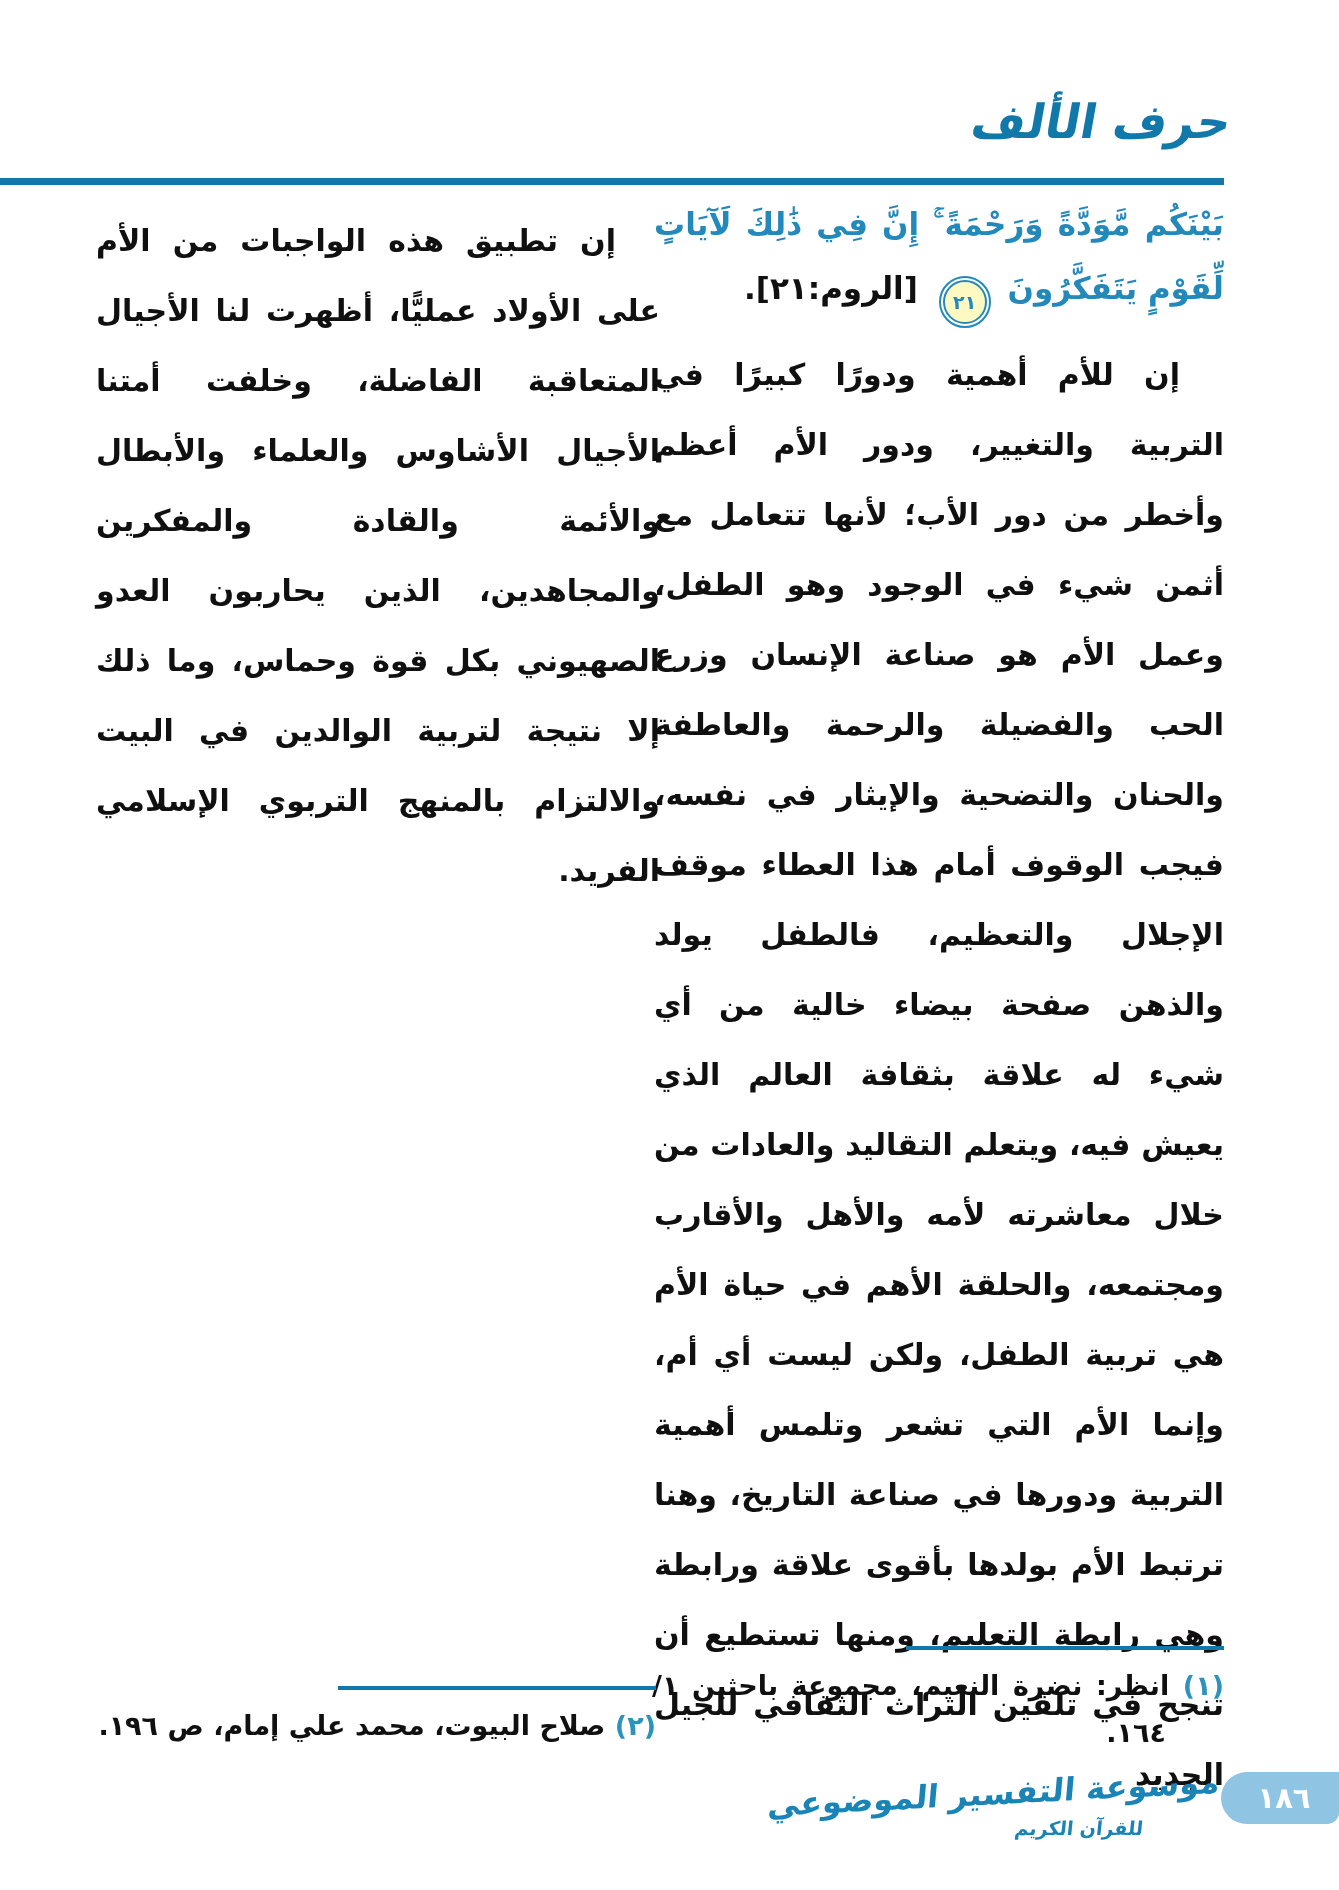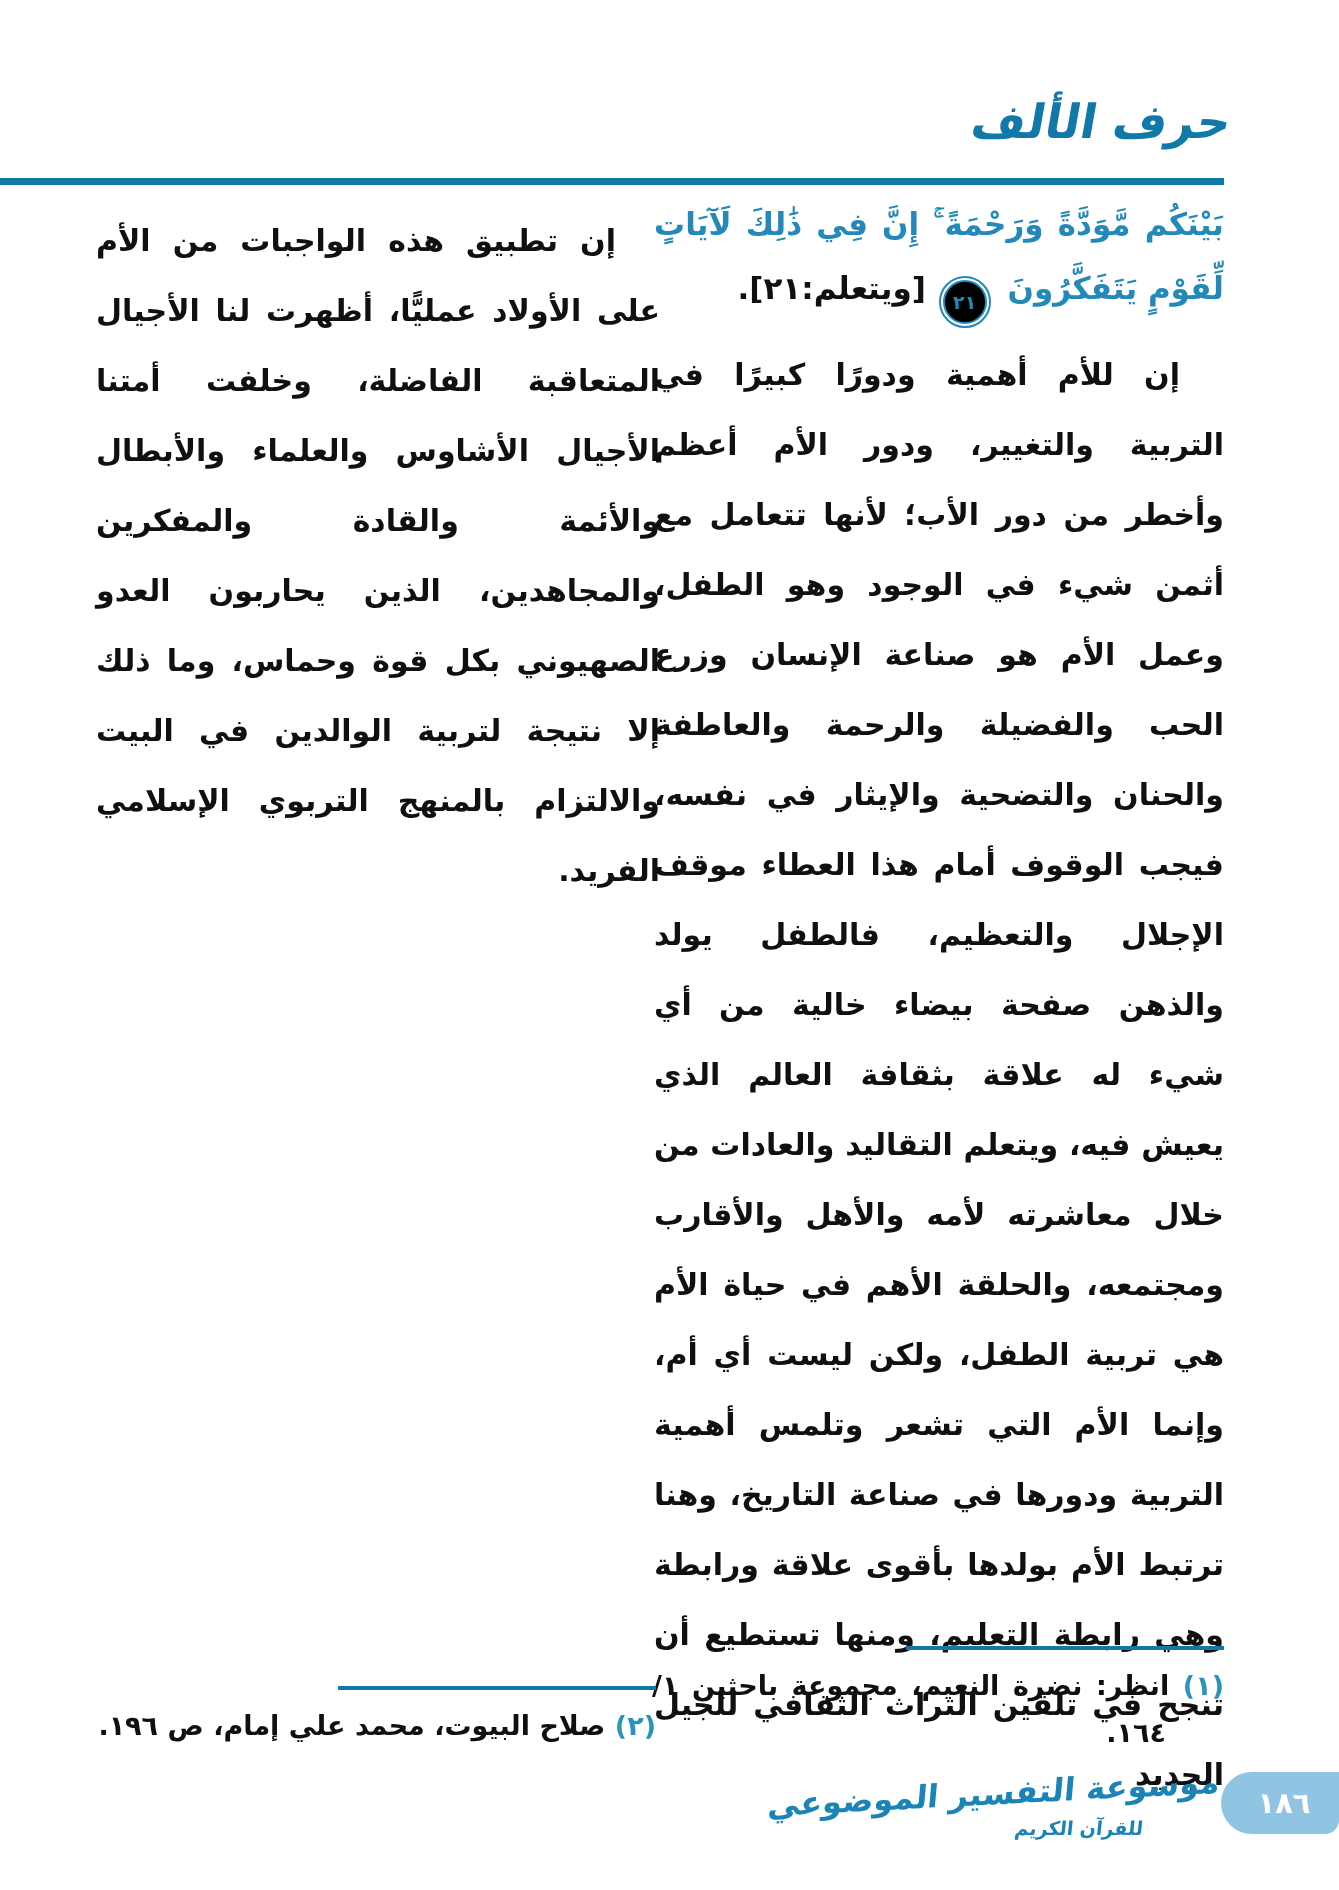--- a/index.html
+++ b/index.html
@@ -29,21 +29,21 @@
   .verse{
     font-size:31px; font-weight:bold; color:var(--verse);
     line-height:64px; text-align:justify; margin:0 0 16px 0;
   }
   .verse .citation{ color:var(--text); }
   .ayah-mark{
     display:inline-flex; align-items:center; justify-content:center;
     width:40px; height:40px; border:2px solid var(--verse);
     outline:2px solid var(--verse); outline-offset:2px;
     border-radius:50%; font-size:19px; font-weight:bold; color:var(--verse);
-    vertical-align:-10px; margin:0 10px 0 6px; background:#000000;
+    vertical-align:-10px; margin:0 10px 0 14px; background:#fef9c3;
   }
   .body-text{ margin:0; font-size:30px; line-height:70px; font-weight:bold;
     color:var(--text); text-align:justify; }
   .body-text.indent{ text-indent:44px; }
   .fn-ref{
     color:var(--fnmark); font-size:20px; font-weight:bold;
     vertical-align:super; line-height:0; margin-right:2px;
   }
   
   .fn-block-main{ position:absolute; top:1646px; right:115px; width:572px; }
@@ -61,40 +61,40 @@
   }
   .logo-line1{
     font-size:32px; font-weight:bold; line-height:58px;
     transform:skewX(-8deg) rotate(-3deg); white-space:nowrap;
   }
   .logo-line2{
     font-size:19px; font-weight:bold; line-height:20px;
     transform:skewX(-6deg); white-space:nowrap;
   }
   .page-badge{
-    position:absolute; top:1772px; right:0; width:118px; height:62px;
+    position:absolute; top:1772px; right:0; width:118px; height:52px;
     background:var(--badge-bg); border-radius:31px 0 14px 31px;
     display:flex; align-items:center; justify-content:center;
     color:var(--badge-text); font-size:29px; font-weight:bold; letter-spacing:8px;
     padding-left:8px; box-sizing:border-box;
   }
 </style>
 </head>
 <body>
 
 <div class="page">
 
   <div class="chapter-title">حرف الألف</div>
   <div class="header-rule"></div>
 
   <div class="col-main">
     <p class="verse">
       <span>بَيْنَكُم مَّوَدَّةً وَرَحْمَةً ۚ إِنَّ فِي ذَٰلِكَ لَآيَاتٍ لِّقَوْمٍ يَتَفَكَّرُونَ</span>
       <span class="ayah-mark">٢١</span>
-      <span class="citation">[ويتعلم:٢١].</span>
+      <span class="citation">[الروم:٢١].</span>
     </p>
     <p class="body-text indent">
       <span>إن للأم أهمية ودورًا كبيرًا في التربية والتغيير، ودور الأم أعظم وأخطر من دور الأب؛ لأنها تتعامل مع أثمن شيء في الوجود وهو الطفل، وعمل الأم هو صناعة الإنسان وزرع الحب والفضيلة والرحمة والعاطفة والحنان والتضحية والإيثار في نفسه، فيجب الوقوف أمام هذا العطاء موقف الإجلال والتعظيم، فالطفل يولد والذهن صفحة بيضاء خالية من أي شيء له علاقة بثقافة العالم الذي يعيش فيه، ويتعلم التقاليد والعادات من خلال معاشرته لأمه والأهل والأقارب ومجتمعه، والحلقة الأهم في حياة الأم هي تربية الطفل، ولكن ليست أي أم، وإنما الأم التي تشعر وتلمس أهمية التربية ودورها في صناعة التاريخ، وهنا ترتبط الأم بولدها بأقوى علاقة ورابطة وهي رابطة التعليم، ومنها تستطيع أن تنجح في تلقين التراث الثقافي للجيل الجديد</span>
     </p>
   </div>
 
   <div class="col-side">
     <p class="body-text indent">
       <span>إن تطبيق هذه الواجبات من الأم على الأولاد عمليًّا، أظهرت لنا الأجيال المتعاقبة الفاضلة، وخلفت أمتنا الأجيال الأشاوس والعلماء والأبطال والأئمة والقادة والمفكرين والمجاهدين، الذين يحاربون العدو الصهيوني بكل قوة وحماس، وما ذلك إلا نتيجة لتربية الوالدين في البيت والالتزام بالمنهج التربوي الإسلامي الفريد.</span>
     </p>

